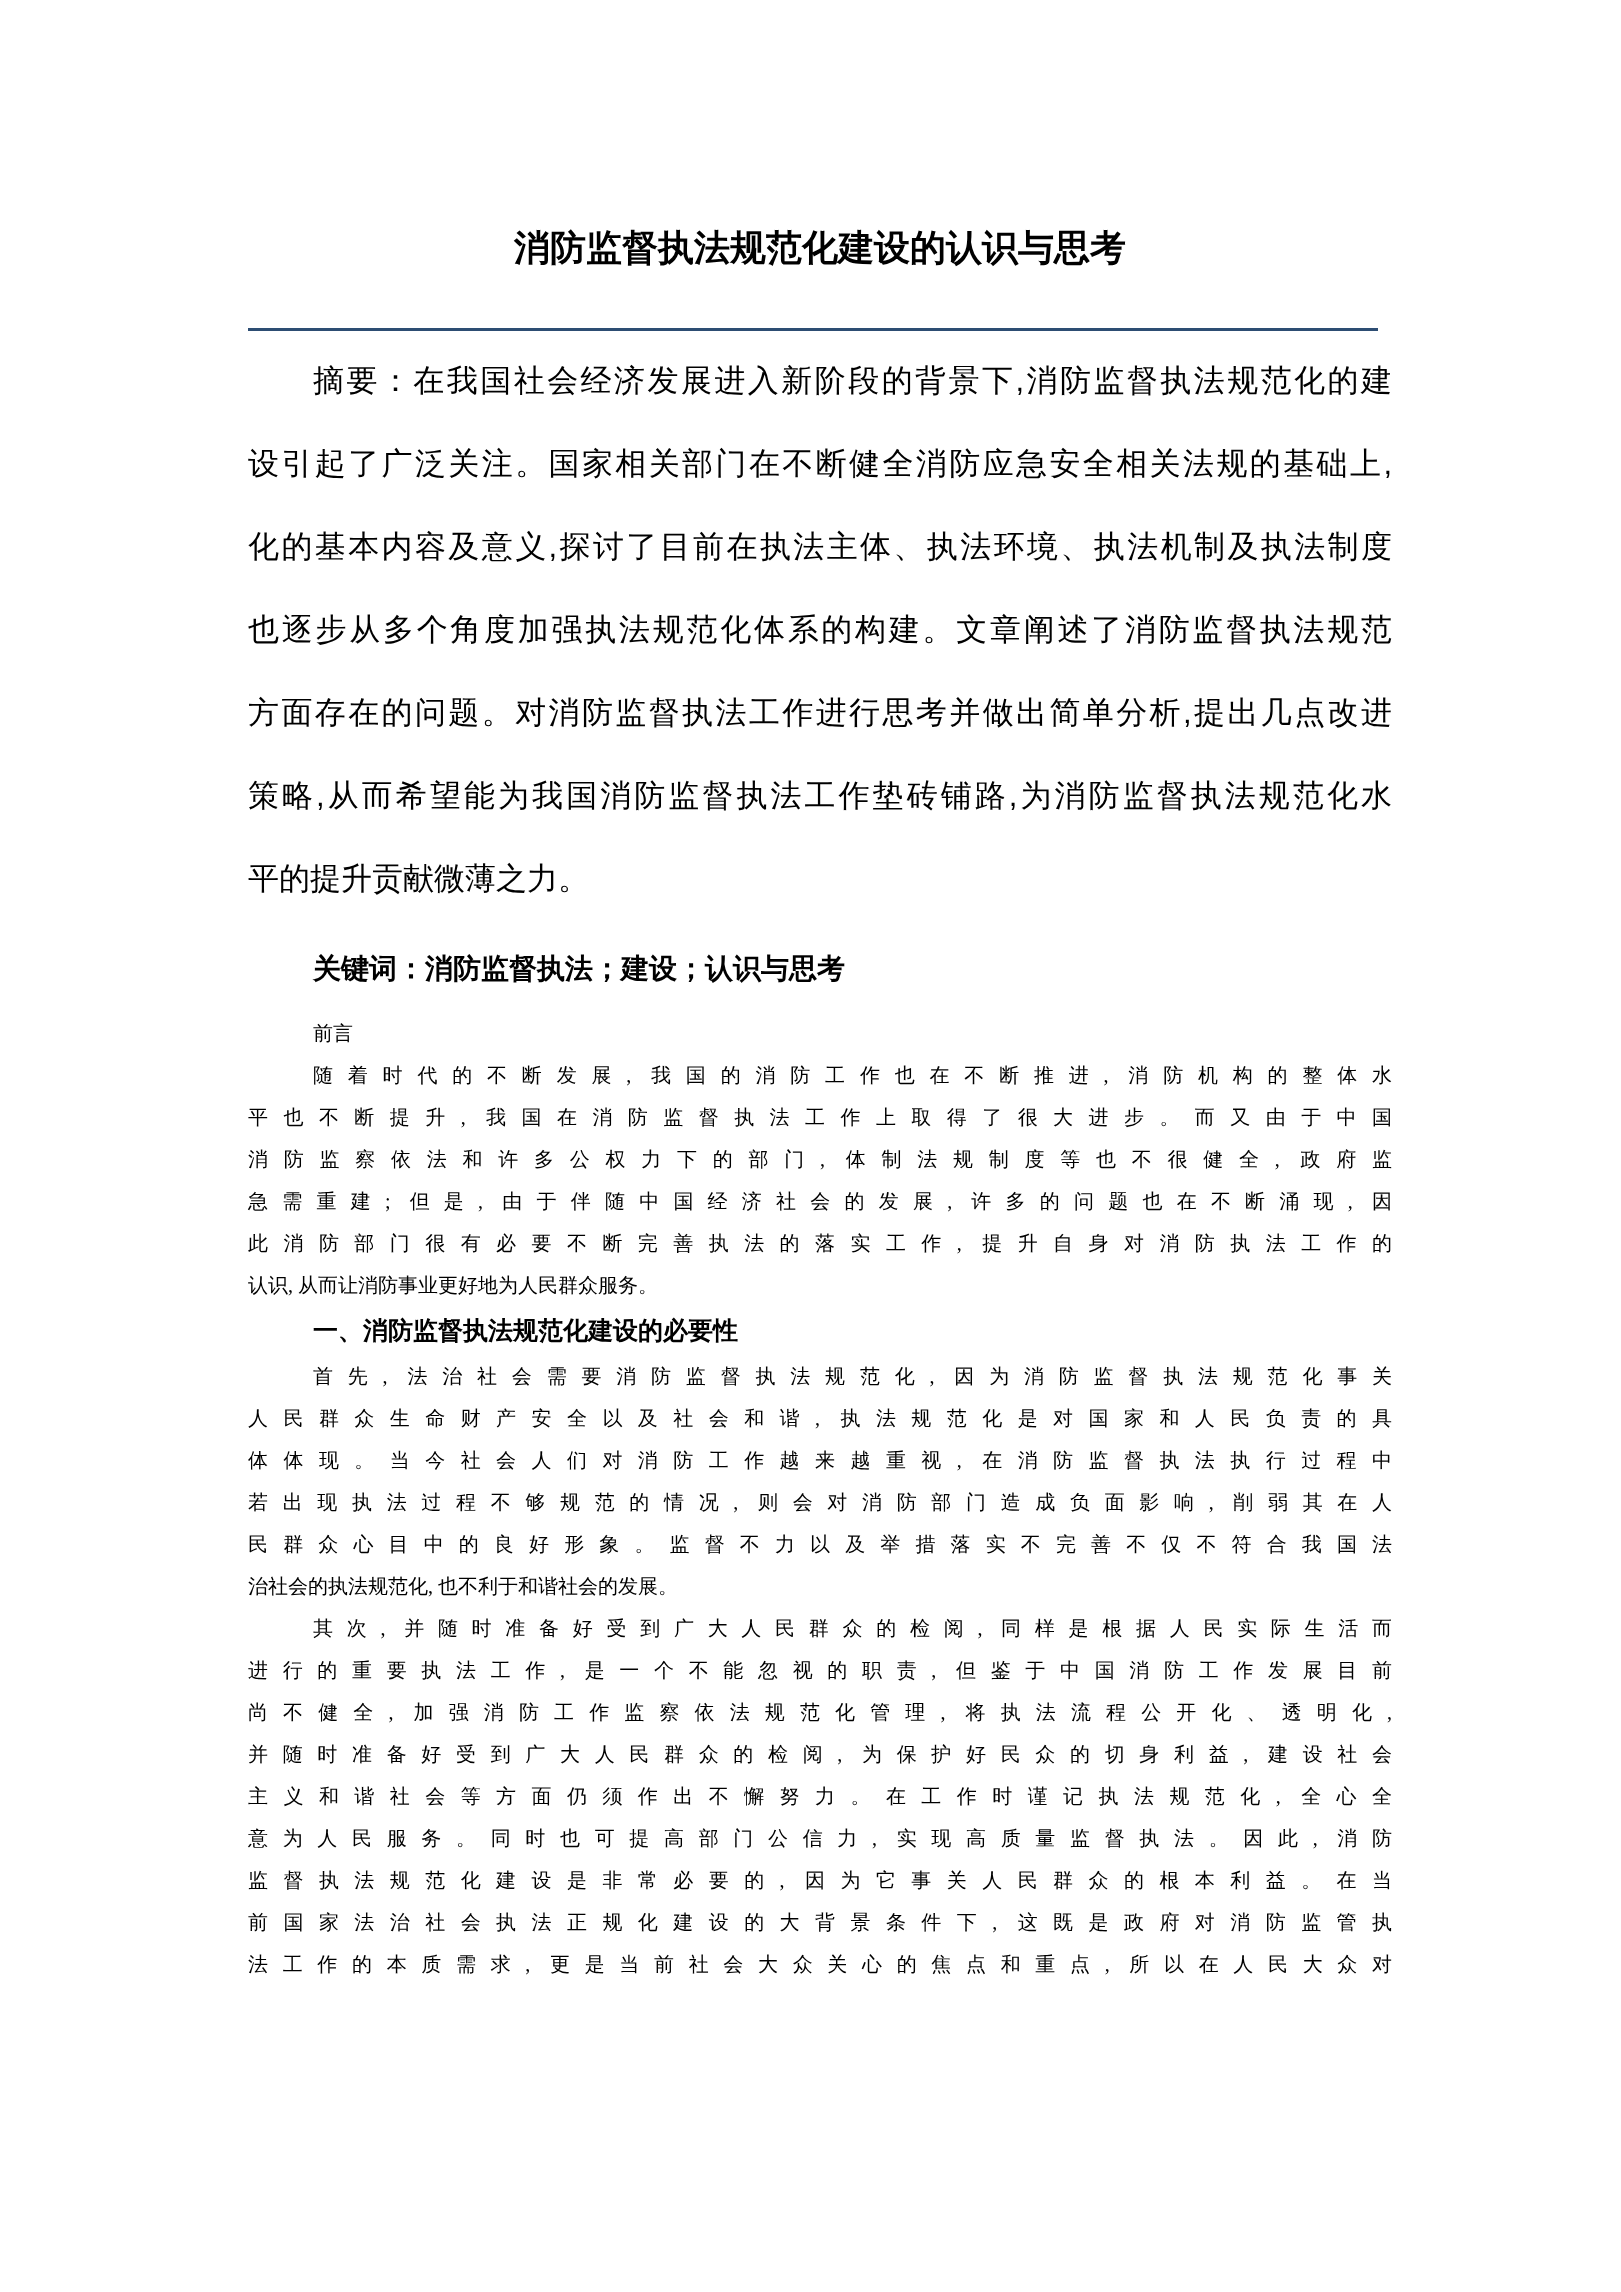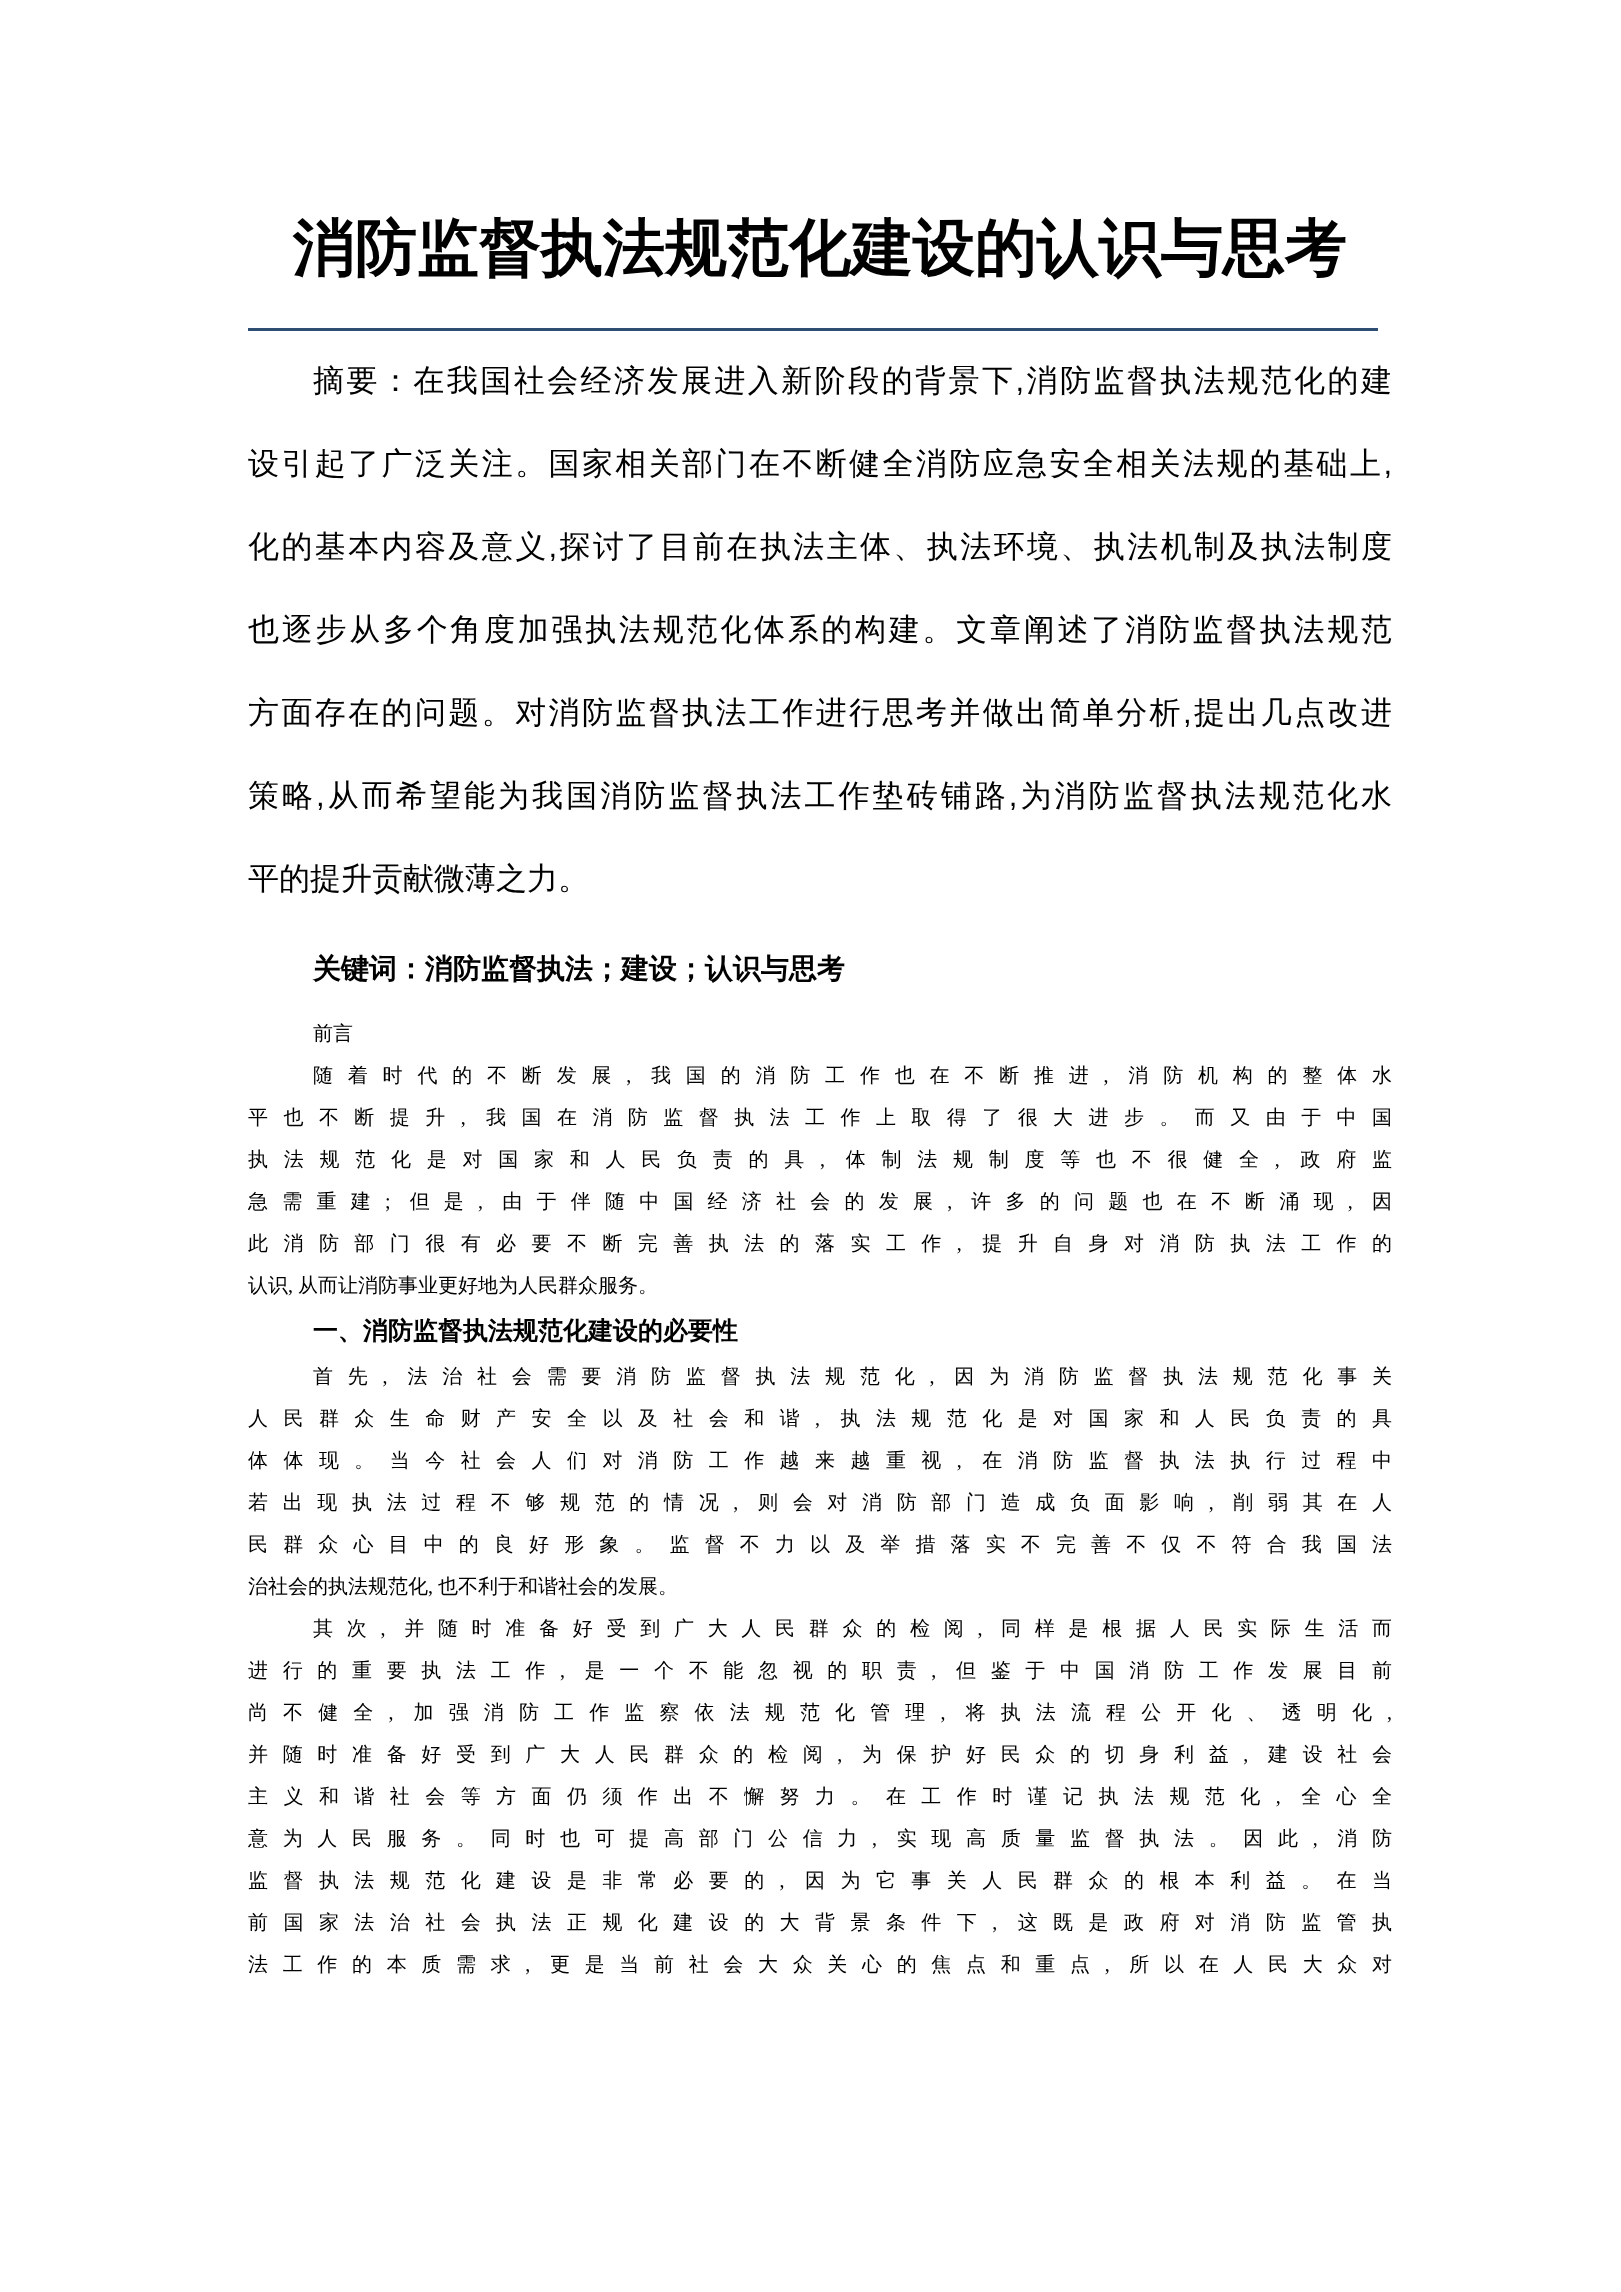--- a/index.html
+++ b/index.html
@@ -15,21 +15,21 @@
   .column {
     position: absolute;
     left: 248px;
     top: 0;
     width: 1144px;
   }
   .doc-title {
     margin-top: 216px;
     font-family: "Liberation Sans", "DejaVu Sans", sans-serif;
     font-weight: bold;
-    font-size: 62px;
+    font-size: 36px;
     line-height: 63px;
     text-align: center;
     letter-spacing: 0;
   }
   .title-rule {
     height: 2.9px;
     margin-top: 49px;
     margin-right: 13.7px;
     background: #2d4d73;
   }
@@ -94,21 +94,21 @@
         <div class="tline last">平的提升贡献微薄之力。</div>
       </div>
 
     <div class="keywords">关键词：消防监督执法；建设；认识与思考</div>
 
     <div class="body-serif preface-heading">前言</div>
 
     <div class="body-serif">
         <div class="tline indent">随着时代的不断发展, 我国的消防工作也在不断推进, 消防机构的整体水</div>
         <div class="tline">平也不断提升, 我国在消防监督执法工作上取得了很大进步。而又由于中国</div>
-        <div class="tline">执法规范化是对国家和人民负责的具, 体制法规制度等也不很健全, 政府监</div>
+        <div class="tline">消防监察依法和许多公权力下的部门, 体制法规制度等也不很健全, 政府监</div>
         <div class="tline">急需重建; 但是, 由于伴随中国经济社会的发展, 许多的问题也在不断涌现, 因</div>
         <div class="tline">此消防部门很有必要不断完善执法的落实工作, 提升自身对消防执法工作的</div>
         <div class="tline last">认识, 从而让消防事业更好地为人民群众服务。</div>
       </div>
 
     <div class="section-heading">一、消防监督执法规范化建设的必要性</div>
 
     <div class="body-serif">
         <div class="tline indent">首先, 法治社会需要消防监督执法规范化, 因为消防监督执法规范化事关</div>
         <div class="tline">人民群众生命财产安全以及社会和谐, 执法规范化是对国家和人民负责的具</div>

